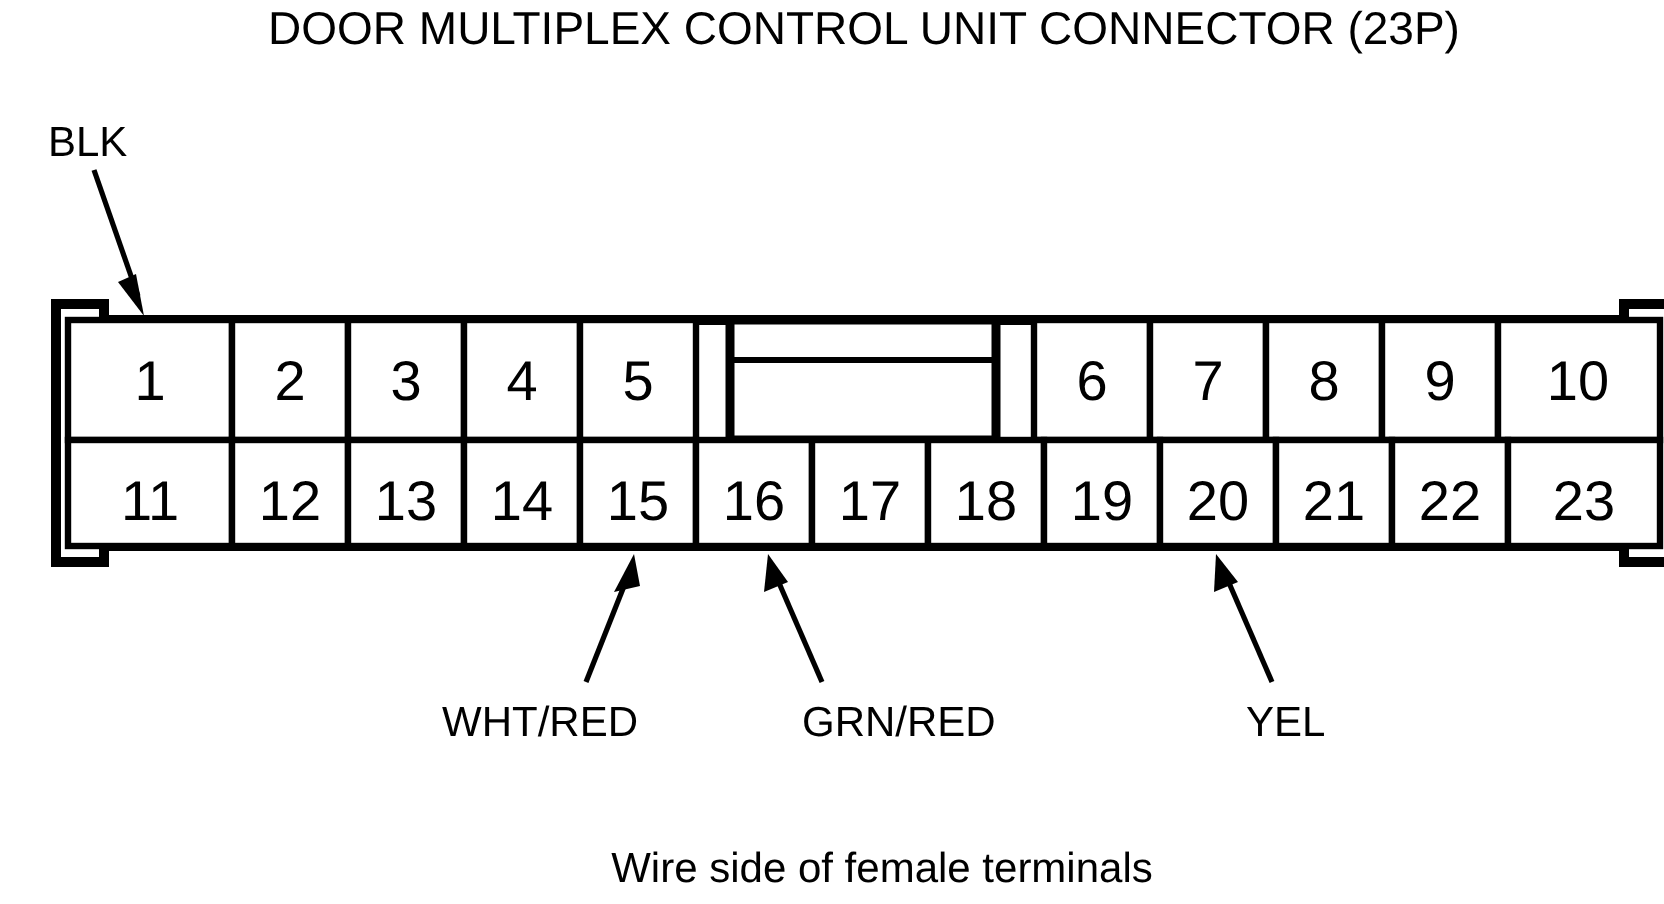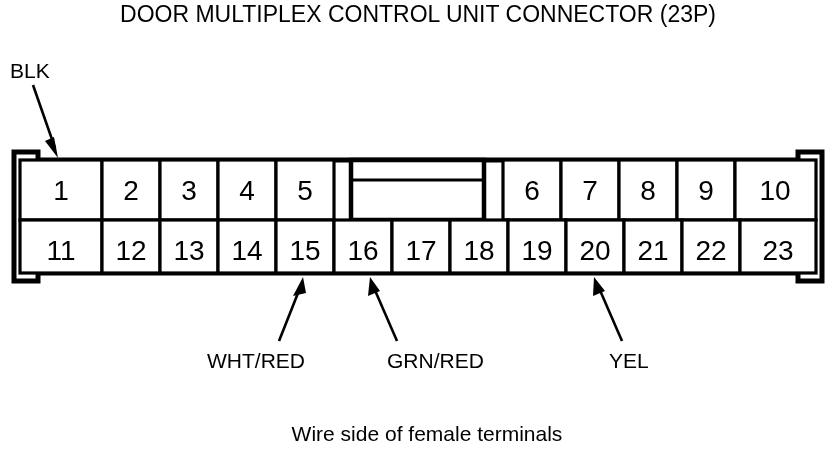--- a/index.html
+++ b/index.html
@@ -10,21 +10,21 @@
   body {
     width: 832px;
     height: 452px;
     font-family: "Liberation Sans", sans-serif;
     color: #000000;
     overflow: hidden;
     position: relative;
   }
   #diagram-root {
     position: absolute;
-    left: 2px;
+    left: 16px;
     top: 0;
     width: 752px;
     height: 452px;
     text-align: center;
   }
   svg {
     display: block;
   }
   .title-text {
     font-family: "Liberation Sans", sans-serif;

